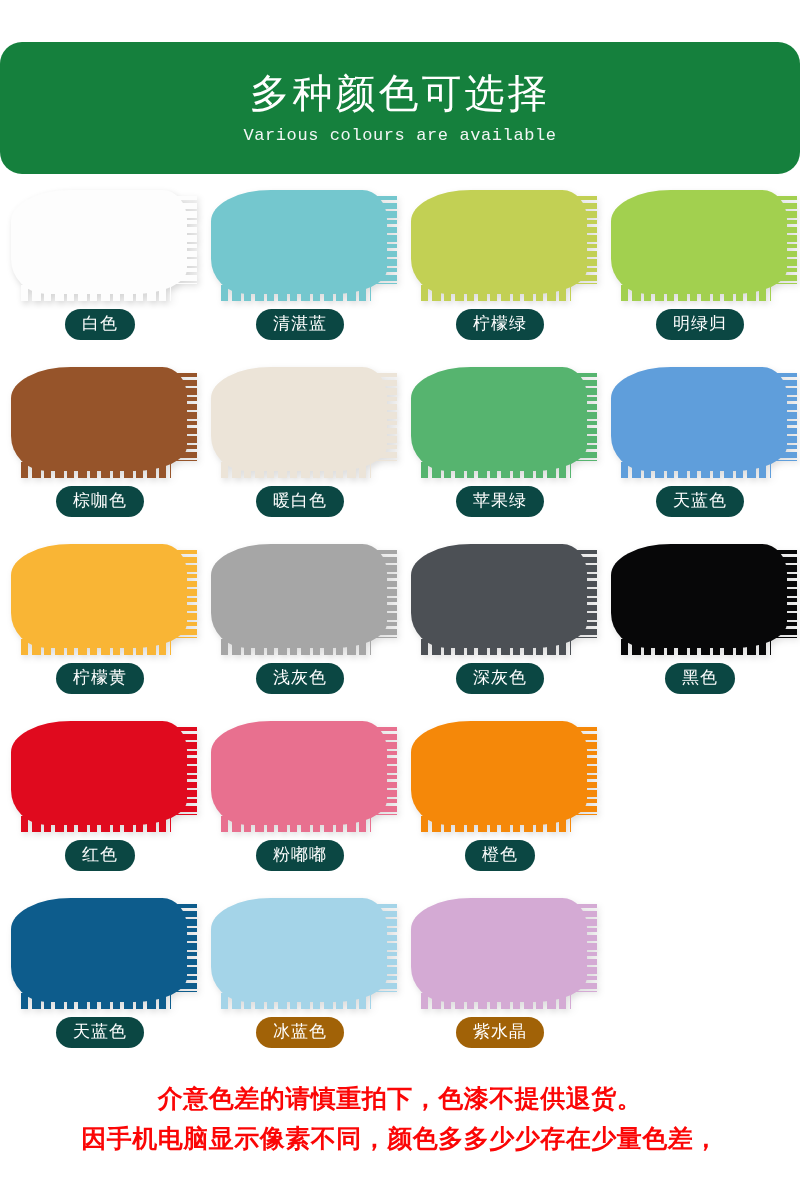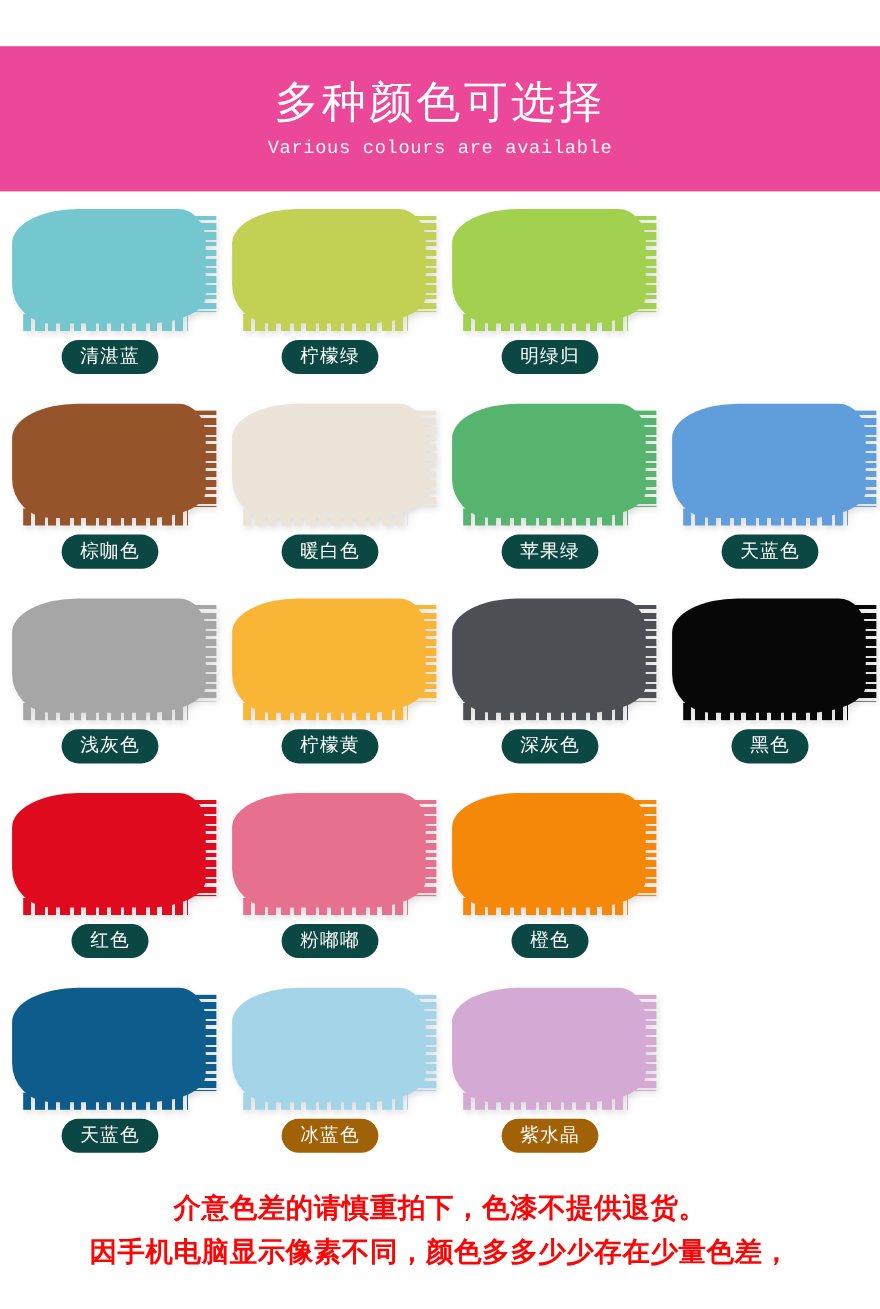--- a/index.html
+++ b/index.html
@@ -161,29 +161,35 @@
     font-size: 25px;
     line-height: 40px;
     letter-spacing: 0.5px;
     white-space: nowrap;
     font-weight: 600;
   }
 </style>
 </head>
 <body>
 
-<div class="banner" style="background: #ec4899;">
+<div class="banner" style="background: #15803d; border-radius: 22px;">
   <div class="banner-title">多种颜色可选择</div>
   <div class="banner-sub">Various colours are available</div>
 </div>
 
 <div class="grid">
     <div class="row">
       <div class="cell">
         <div class="swatch-wrap">
+          <div class="swatch is-white" style="background: rgb(253, 253, 253);"></div>
+        </div>
+        <div class="pill" style="background: rgb(11, 71, 67); color: rgb(255, 255, 255);">白色</div>
+      </div>
+      <div class="cell">
+        <div class="swatch-wrap">
           <div class="swatch" style="background: rgb(116, 199, 206);"></div>
         </div>
         <div class="pill" style="background: rgb(11, 71, 67); color: rgb(255, 255, 255); font-family: Liberation Serif, serif;">清湛蓝</div>
       </div>
       <div class="cell">
         <div class="swatch-wrap">
           <div class="swatch" style="background: rgb(194, 208, 84);"></div>
         </div>
         <div class="pill" style="background: rgb(11, 71, 67); color: rgb(255, 255, 255);">柠檬绿</div>
       </div>
@@ -216,29 +222,29 @@
       <div class="cell">
         <div class="swatch-wrap">
           <div class="swatch" style="background: rgb(95, 158, 219);"></div>
         </div>
         <div class="pill" style="background: rgb(11, 71, 67); color: rgb(255, 255, 255);">天蓝色</div>
       </div>
     </div>
     <div class="row">
       <div class="cell">
         <div class="swatch-wrap">
+          <div class="swatch" style="background: rgb(249, 181, 53);"></div>
+        </div>
+        <div class="pill" style="background: rgb(11, 71, 67); color: rgb(255, 255, 255);">柠檬黄</div>
+      </div>
+      <div class="cell">
+        <div class="swatch-wrap">
           <div class="swatch" style="background: rgb(166, 166, 166);"></div>
         </div>
         <div class="pill" style="background: rgb(11, 71, 67); color: rgb(255, 255, 255);">浅灰色</div>
-      </div>
-      <div class="cell">
-        <div class="swatch-wrap">
-          <div class="swatch" style="background: rgb(249, 181, 53);"></div>
-        </div>
-        <div class="pill" style="background: rgb(11, 71, 67); color: rgb(255, 255, 255);">柠檬黄</div>
       </div>
       <div class="cell">
         <div class="swatch-wrap">
           <div class="swatch" style="background: rgb(76, 80, 85);"></div>
         </div>
         <div class="pill" style="background: rgb(11, 71, 67); color: rgb(255, 255, 255);">深灰色</div>
       </div>
       <div class="cell">
         <div class="swatch-wrap">
           <div class="swatch" style="background: rgb(7, 7, 8);"></div>

